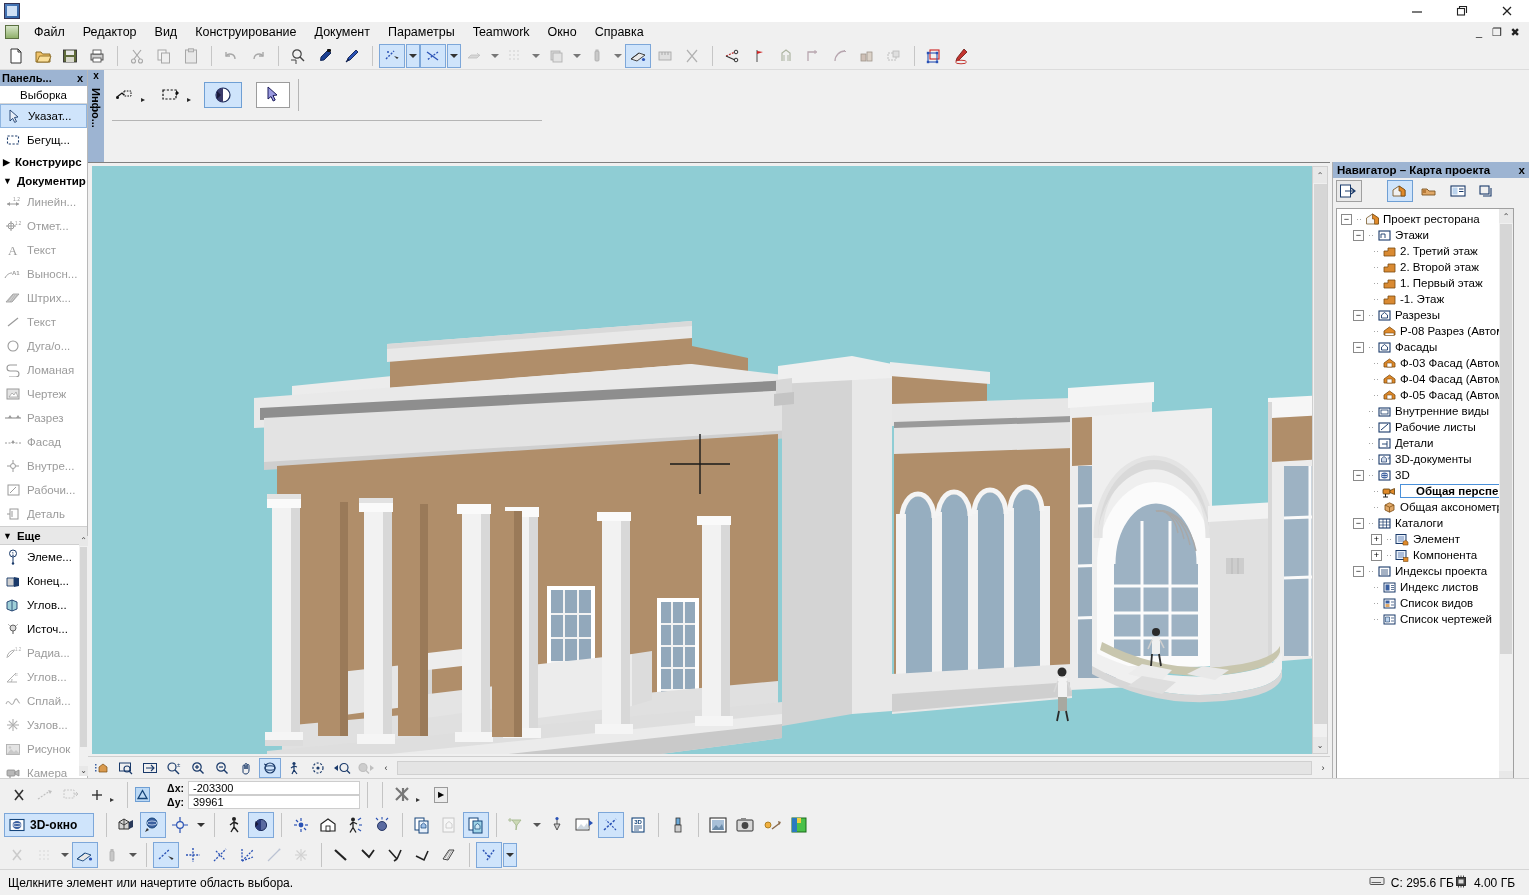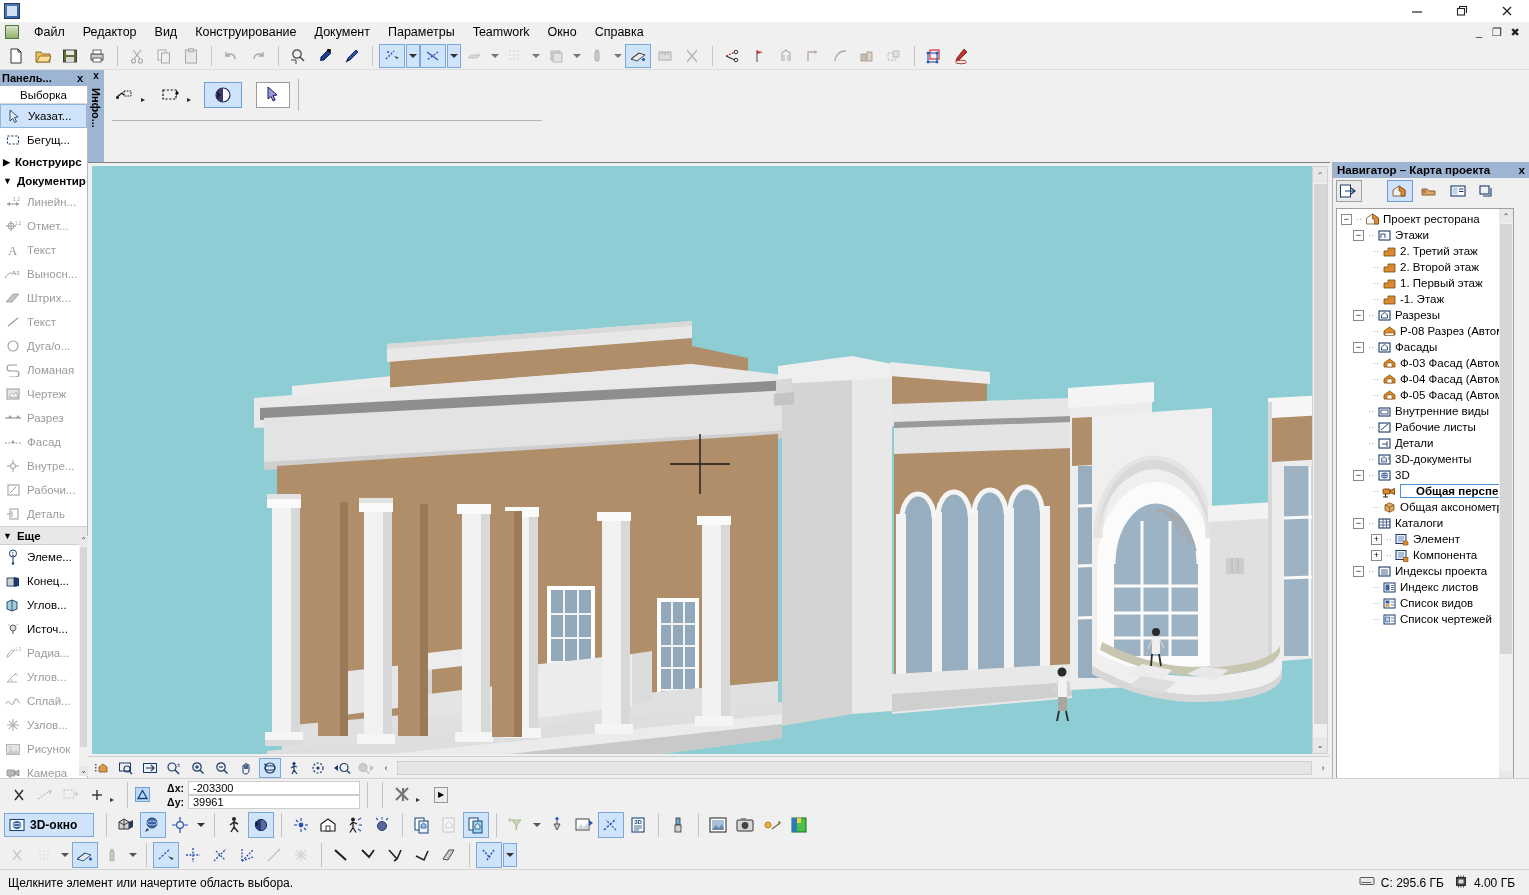--- a/index.html
+++ b/index.html
@@ -247,21 +247,21 @@
   .bb-sep{ width:1px;height:24px;background:#c4c4c4;margin:0 6px;flex:none;}
   .bb-caret{ width:14px;height:24px;display:flex;align-items:center;justify-content:center;flex:none;}
   .bb-caret.sel{ background:#cfe4fb;border:1px solid #7da7d9;}
 
   
   .statusbar{
     position:absolute; left:0; top:870px; width:1529px; height:25px;
     background:#f0f0f0; display:flex; align-items:center; padding-left:8px;
     font-size:12px; color:#000;
   }
-  .status-right{ margin-left:auto; display:flex; align-items:center; gap:10px; padding-right:14px;}
+  .status-right{ margin-left:auto; display:flex; align-items:center; padding-right:14px;}
   .status-right .si{ display:flex;align-items:center;gap:6px;}
 
   svg { shape-rendering: geometricPrecision; }
 </style>
 </head>
 <body>
 
 <div id="app">
 
   <div class="titlebar">

